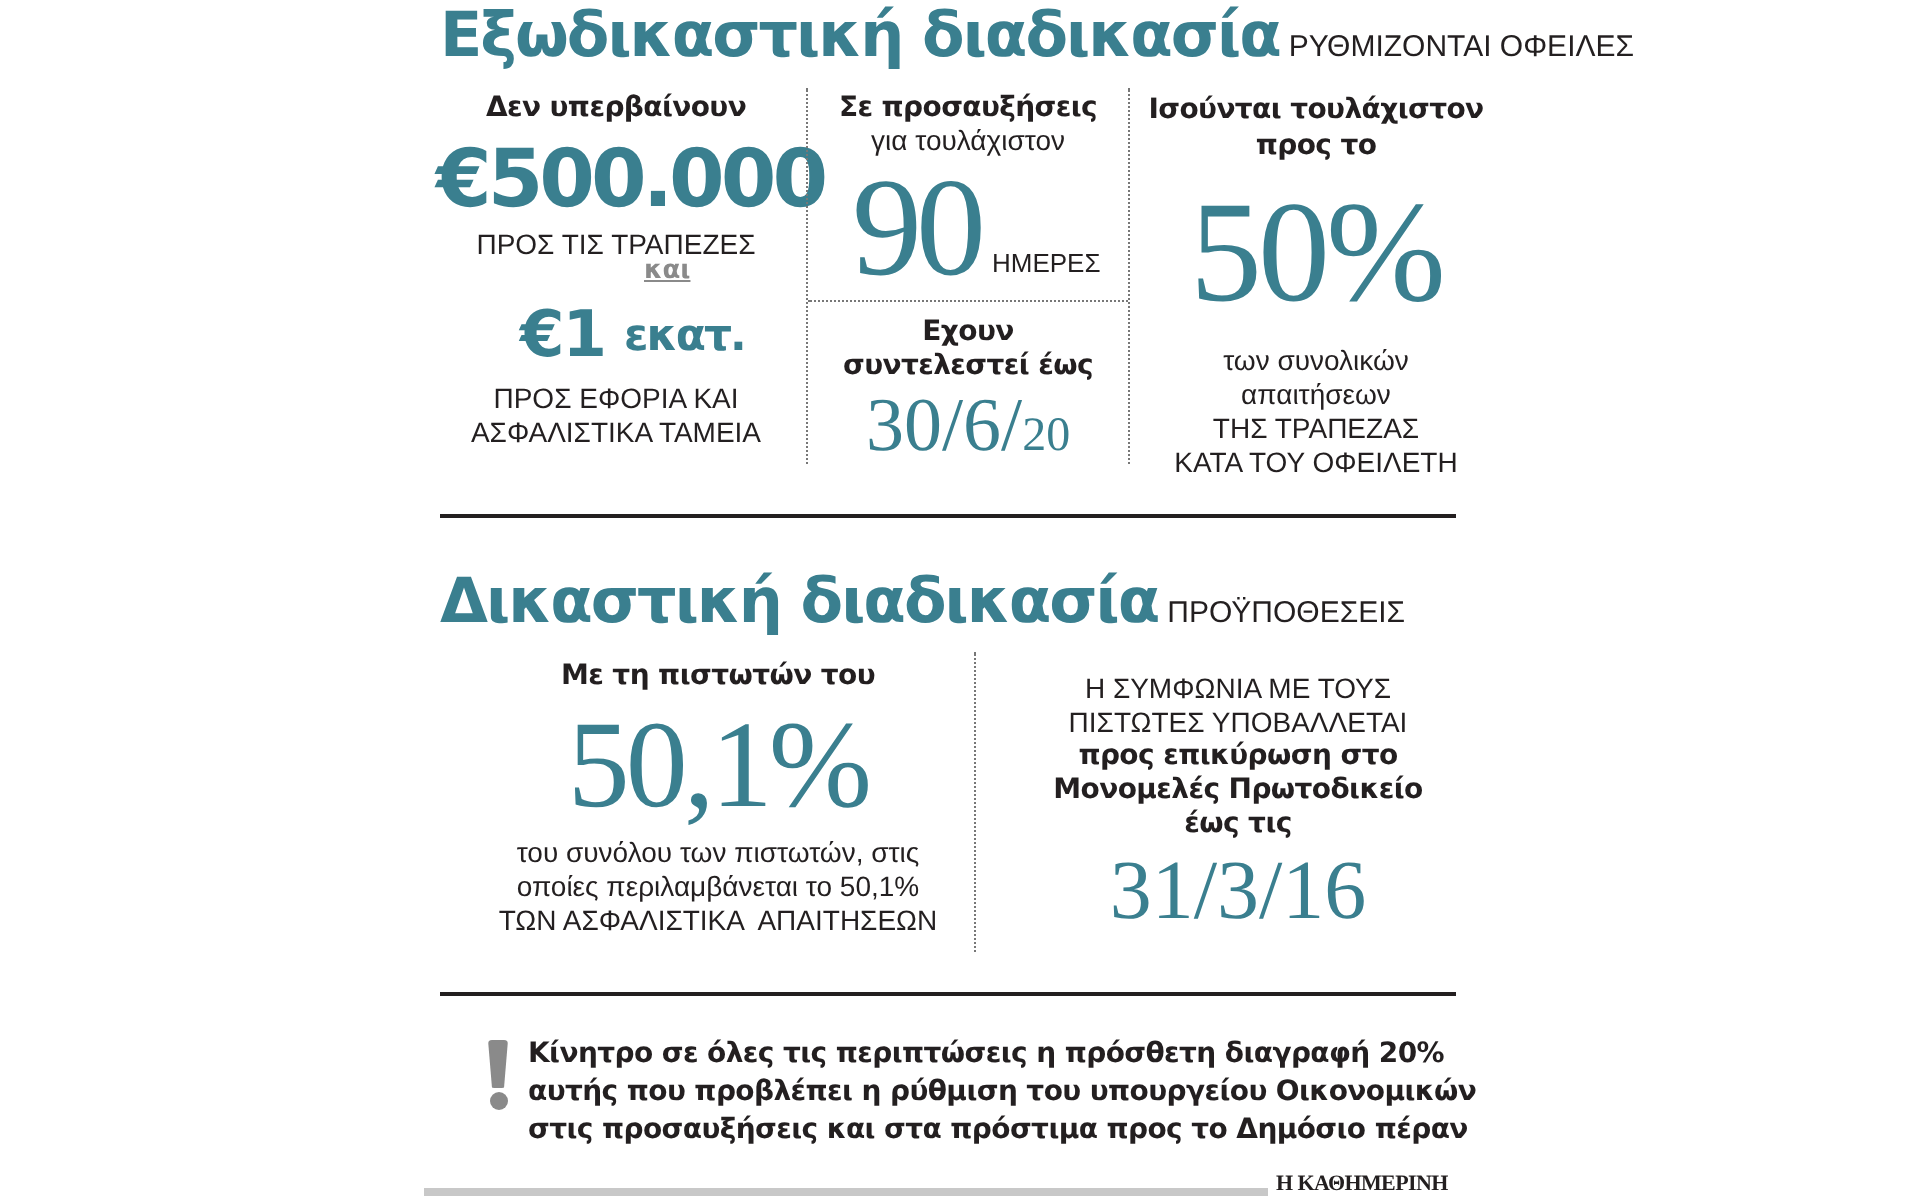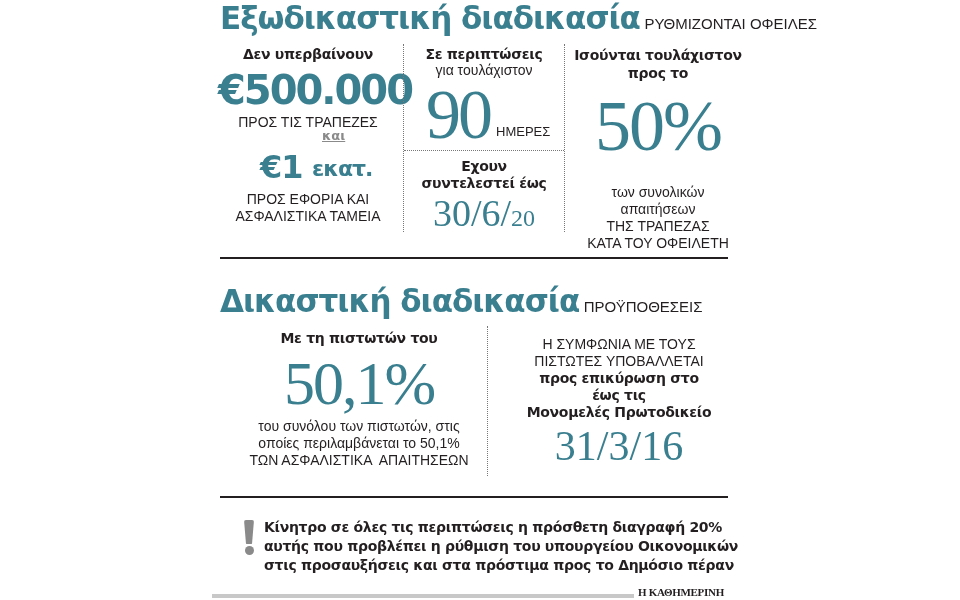--- a/index.html
+++ b/index.html
@@ -37,42 +37,42 @@
     <div>ΠΡΟΣ ΕΦΟΡΙΑ ΚΑΙ</div>
     <div>ΑΣΦΑΛΙΣΤΙΚΑ ΤΑΜΕΙΑ</div>
   </div>
 </div>
 
 <div class="abs vdot" style="left:403px;top:44px;height:188px;"></div>
 <div class="abs vdot" style="left:564px;top:44px;height:188px;"></div>
 <div class="abs hdot" style="left:404px;top:150px;width:160px;"></div>
 
 <div class="abs center" style="left:404px;top:46px;width:160px;">
-  <div class="bold" style="font-size:14px;">Σε περιπτώσεις</div>
+  <div class="bold" style="font-size:14px;">Σε προσαυξήσεις</div>
   <div class="reg">για τουλάχιστον</div>
   <div style="position:relative;height:64px;">
     <span class="abs serifnum" style="left:22px;top:2px;font-size:70px;letter-spacing:-3px;">90</span>
     <span class="abs reg" style="left:92px;top:46px;font-size:13px;">ΗΜΕΡΕΣ</span>
   </div>
 </div>
 <div class="abs center" style="left:404px;top:158px;width:160px;">
   <div class="bold" style="font-size:14px;line-height:17px;">
     <div>Εχουν</div>
     <div>συντελεστεί έως</div>
   </div>
   <div class="serifnum" style="font-size:38px;margin-top:2px;"><span>30/6/</span><span style="font-size:24px;">20</span></div>
 </div>
 
 <div class="abs center" style="left:566px;top:46px;width:184px;">
   <div class="bold" style="font-size:14px;line-height:18px;">
     <div>Ισούνται τουλάχιστον</div>
     <div>προς το</div>
   </div>
   <div class="serifnum" style="font-size:72px;margin-top:8px;letter-spacing:-2px;">50%</div>
-  <div class="reg" style="margin-top:22px;line-height:17px;">
+  <div class="reg" style="margin-top:10px;line-height:17px;">
     <div>των συνολικών</div>
     <div>απαιτήσεων</div>
     <div>ΤΗΣ ΤΡΑΠΕΖΑΣ</div>
     <div>ΚΑΤΑ ΤΟΥ ΟΦΕΙΛΕΤΗ</div>
   </div>
 </div>
 
 <div class="abs rule" style="left:220px;top:257px;width:508px;"></div>
 
 <div class="abs" style="left:220px;top:283px;">
@@ -92,22 +92,22 @@
 
 <div class="abs vdot" style="left:487px;top:326px;height:150px;"></div>
 
 <div class="abs center" style="left:500px;top:336px;width:238px;">
   <div class="reg" style="line-height:17px;">
     <div>Η ΣΥΜΦΩΝΙΑ ΜΕ ΤΟΥΣ</div>
     <div>ΠΙΣΤΩΤΕΣ ΥΠΟΒΑΛΛΕΤΑΙ</div>
   </div>
   <div class="bold" style="font-size:14px;line-height:17px;">
     <div>προς επικύρωση στο</div>
+    <div>Μονομελές Πρωτοδικείο</div>
     <div>έως τις</div>
-    <div>Μονομελές Πρωτοδικείο</div>
   </div>
   <div class="serifnum" style="font-size:42px;margin-top:4px;">31/3/16</div>
 </div>
 
 <div class="abs rule" style="left:220px;top:496px;width:508px;"></div>
 
 <div class="abs" style="left:244px;top:520px;">
   <div style="width:10px;height:24px;background:#8a8a8a;border-radius:2px 2px 3px 3px;clip-path:polygon(0 0,100% 0,80% 100%,20% 100%);"></div>
   <div style="width:9px;height:9px;background:#8a8a8a;border-radius:50%;margin:2px 0 0 0.5px;"></div>
 </div>

